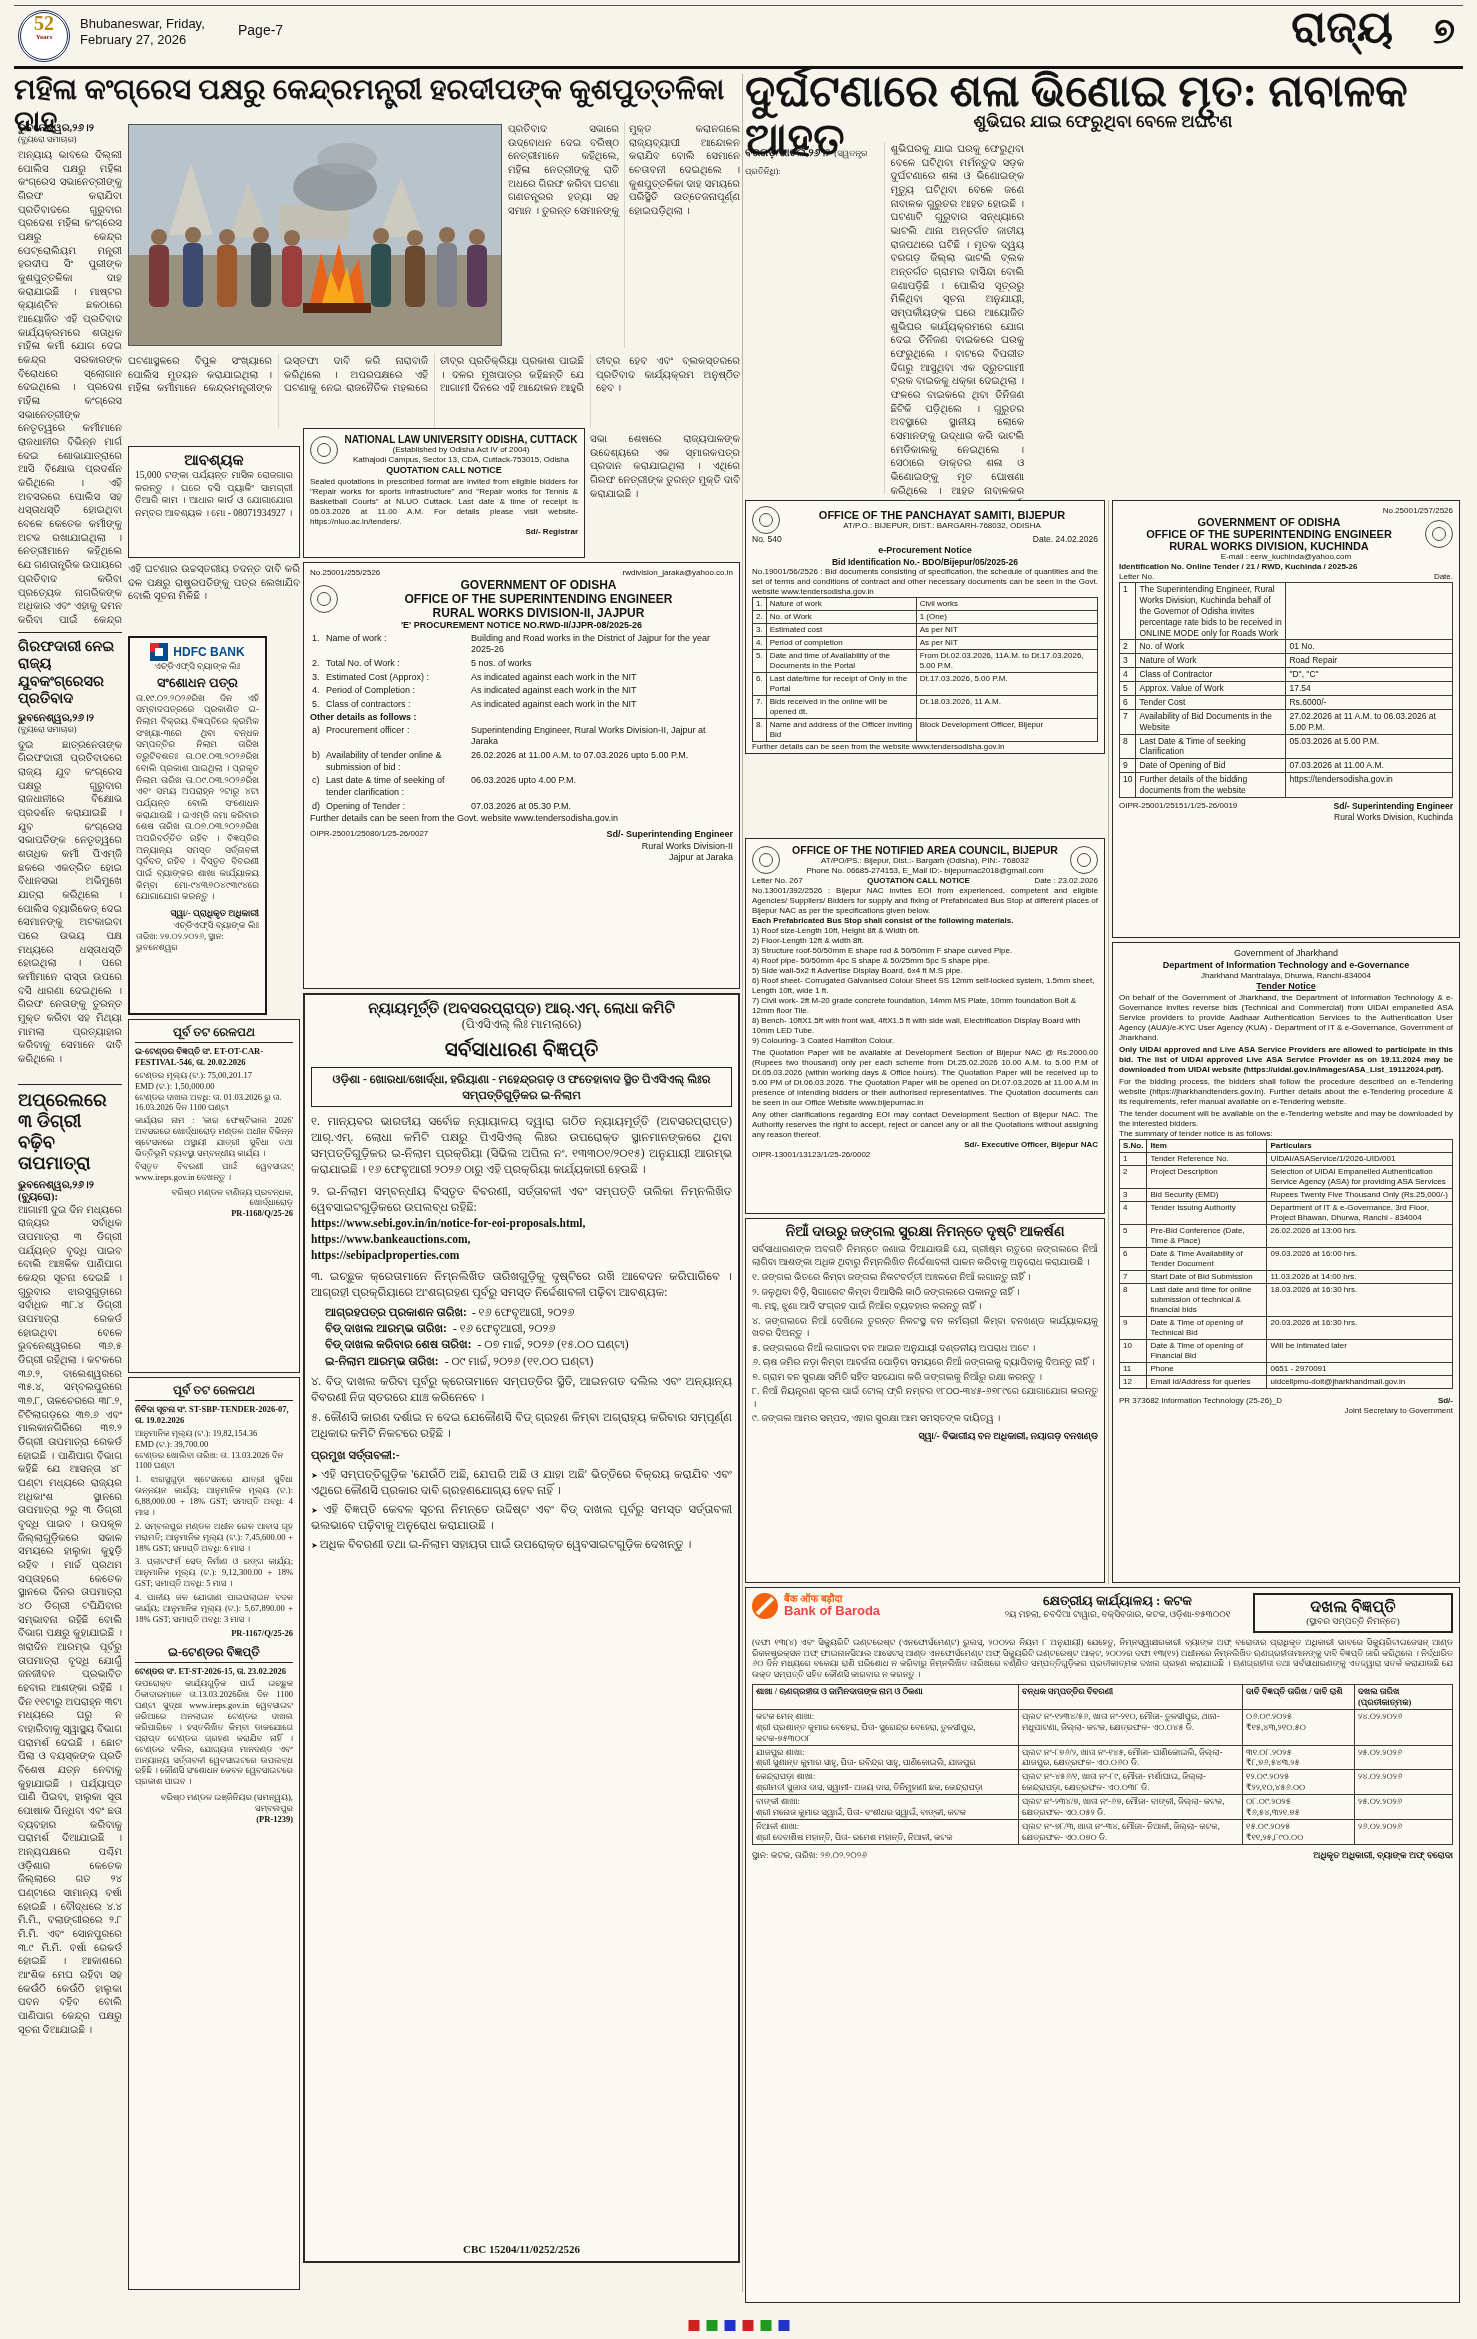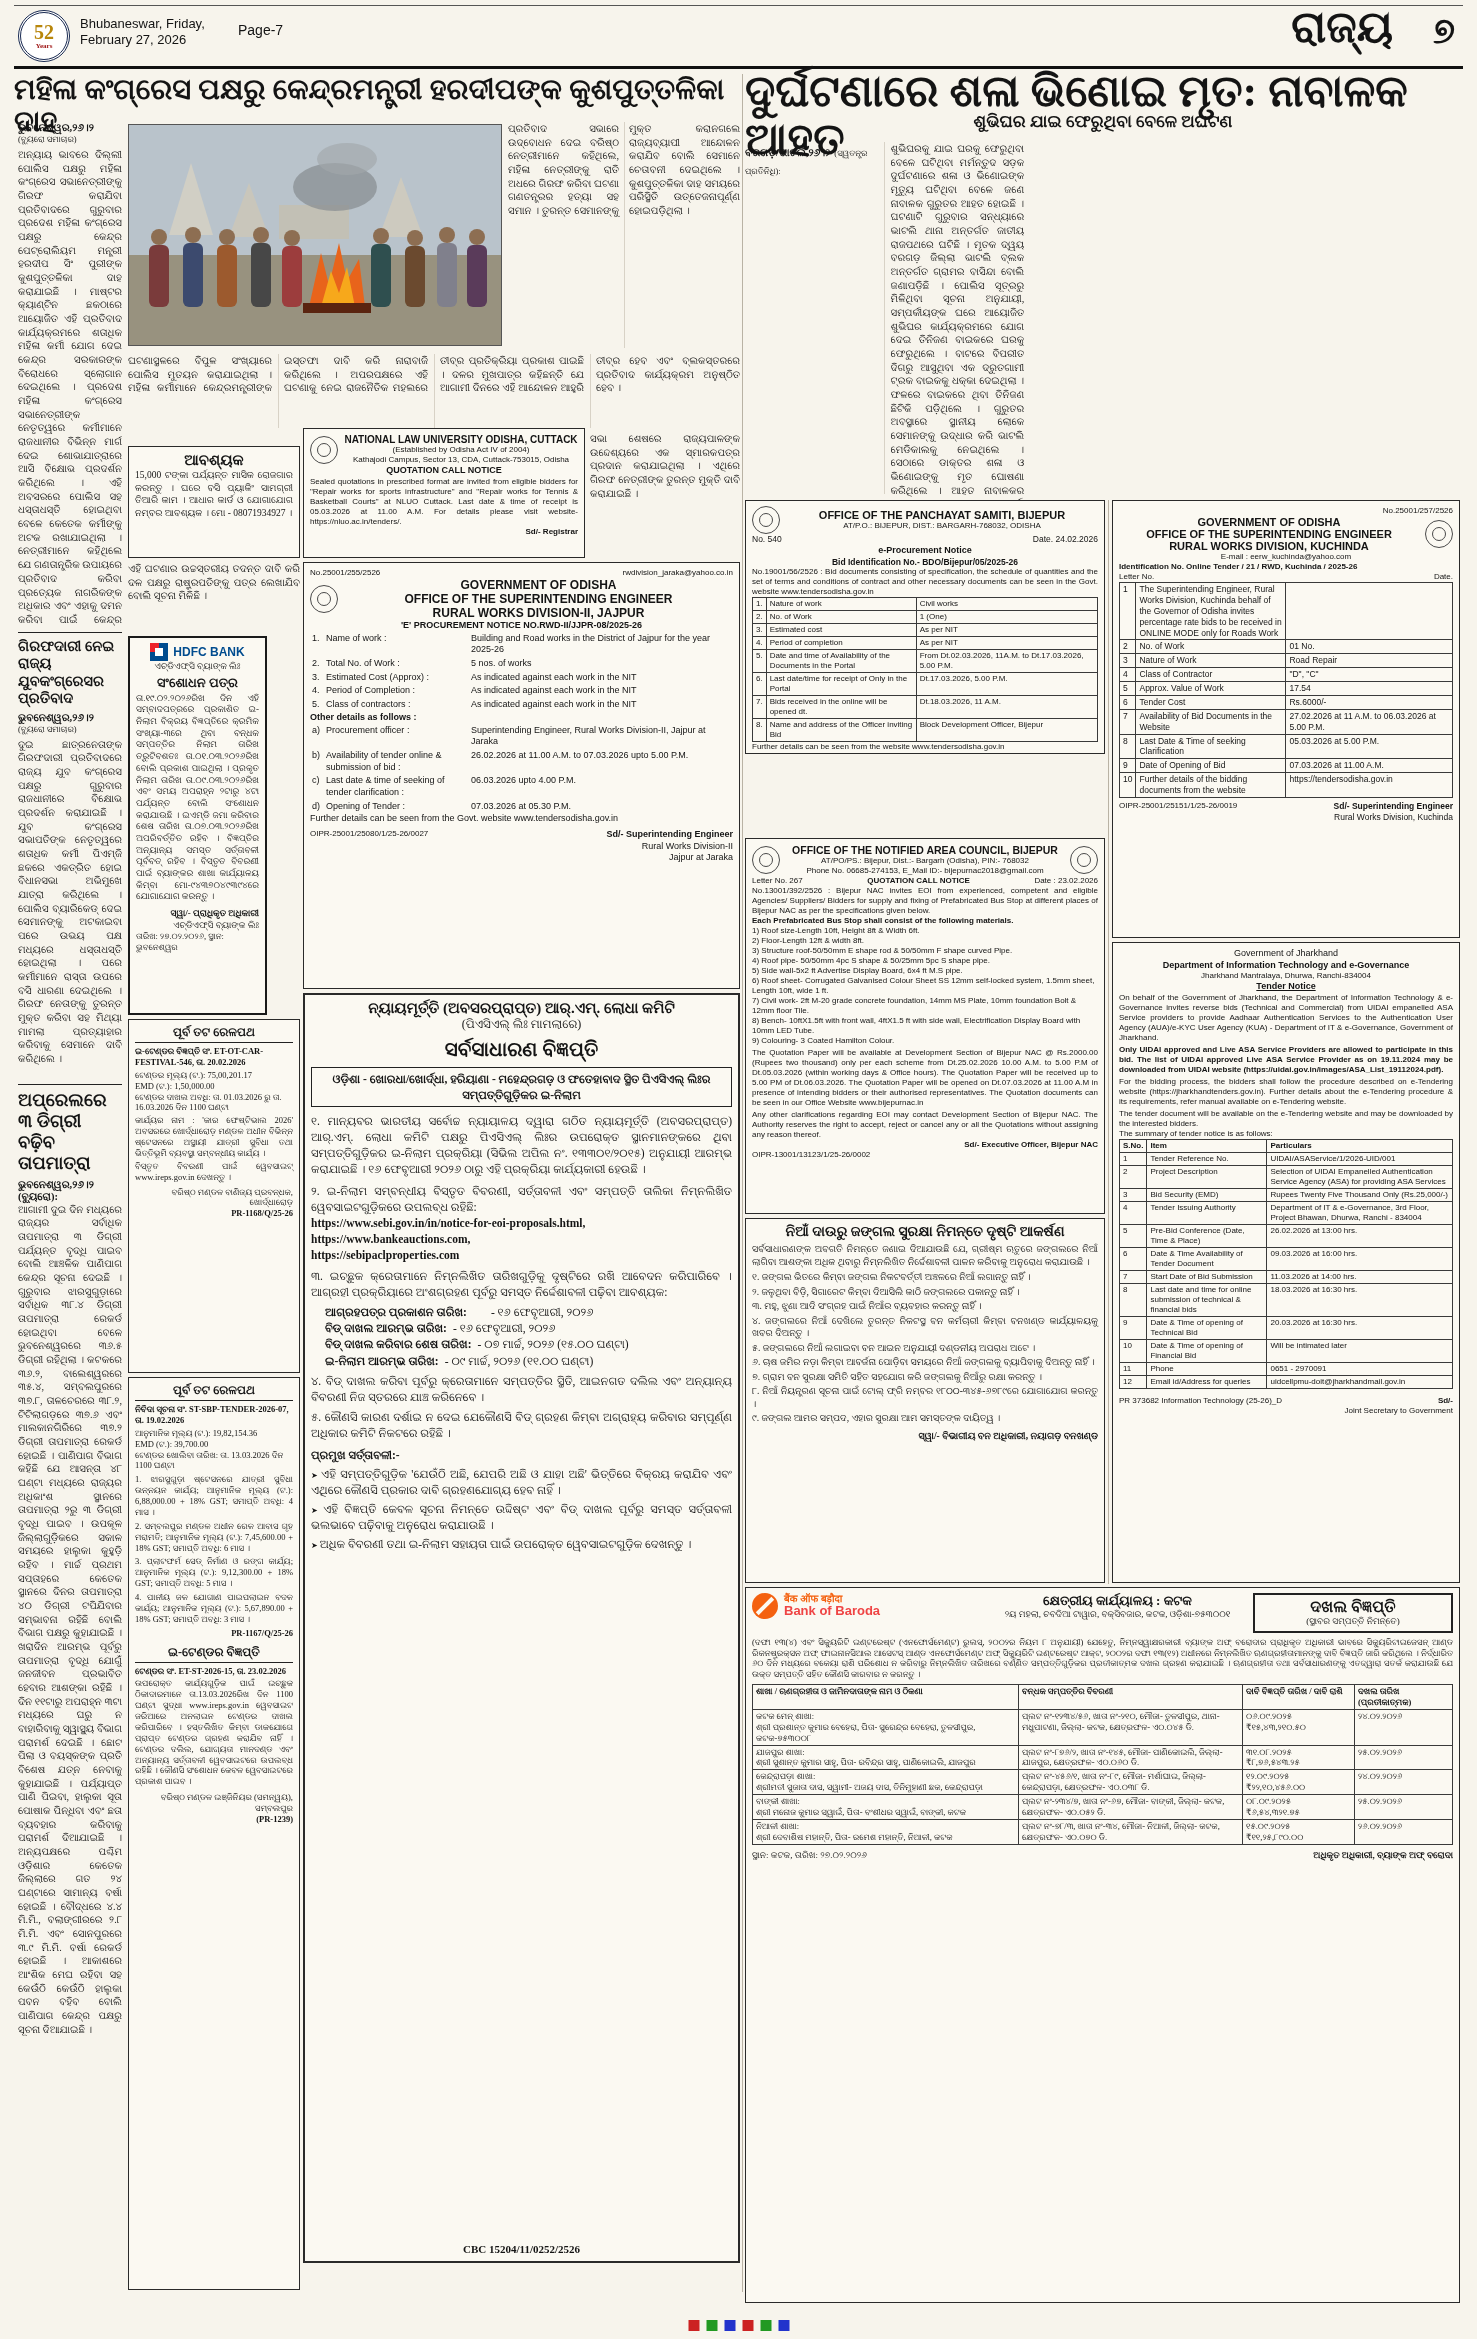--- a/index.html
+++ b/index.html
@@ -9,21 +9,21 @@
   .abs{position:absolute}
   .sans{font-family:"Liberation Sans","DejaVu Sans",sans-serif}
   .jt{text-align:justify}
   .ctr{text-align:center}
   .rt{text-align:right}
   .b{font-weight:bold}
   .box{position:absolute;border:1px solid #2a2a2a;background:#fbf9f2;padding:5px 6px;overflow:hidden}
   .box2{border:2px solid #1a1a1a}
   #anniv-logo{left:18px;top:10px;width:52px;height:52px;border-radius:50%;
      background:#ffffff;border:3px double #1a2b52;display:flex;flex-direction:column;
-     align-items:center;justify-content:center}
+     align-items:center;justify-content:flex-start}
   .logo-num{font-size:20px;font-weight:bold;color:#b8860b;line-height:1}
   .logo-cap{font-size:7px;color:#a01818;font-weight:bold}
   #dateline{left:80px;top:16px;width:150px;font-size:13px;line-height:1.25}
   #page-label{left:238px;top:22px;font-size:14px}
   #section-title{right:84px;top:4px;font-size:44px;font-weight:bold;line-height:1.1}
   #page-num{right:22px;top:10px;font-size:36px;font-weight:bold}
   #mast-rule{left:14px;top:66px;width:1449px;height:3px;background:#111}
   #mast-rule2{left:14px;top:5px;width:1449px;height:1px;background:#555}
   
   #hl-left{left:14px;top:74px;width:716px;font-size:29px;font-weight:bold;line-height:1.1}
@@ -298,21 +298,21 @@
   <div class="n-title s115" style="border:1px solid #222;padding:3px">ଓଡ଼ିଶା - ଖୋରଧା/ଖୋର୍ଦ୍ଧା, ହରିୟାଣା - ମହେନ୍ଦ୍ରଗଡ଼ ଓ ଫତେହାବାଦ ସ୍ଥିତ ପିଏସିଏଲ୍ ଲିଃର ସମ୍ପତ୍ତିଗୁଡ଼ିକର ଇ-ନିଲାମ</div>
   <div class="s115 jt" style="margin-top:6px">୧. ମାନ୍ୟବର ଭାରତୀୟ ସର୍ବୋଚ୍ଚ ନ୍ୟାୟାଳୟ ଦ୍ୱାରା ଗଠିତ ନ୍ୟାୟମୂର୍ତ୍ତି (ଅବସରପ୍ରାପ୍ତ) ଆର୍.ଏମ୍. ଲୋଧା କମିଟି ପକ୍ଷରୁ ପିଏସିଏଲ୍ ଲିଃର ଉପରୋକ୍ତ ସ୍ଥାନମାନଙ୍କରେ ଥିବା ସମ୍ପତ୍ତିଗୁଡ଼ିକର ଇ-ନିଲାମ ପ୍ରକ୍ରିୟା (ସିଭିଲ ଅପିଲ ନଂ. ୧୩୩୦୧/୨୦୧୫) ଅନୁଯାୟୀ ଆରମ୍ଭ କରାଯାଇଛି । ୧୬ ଫେବୃଆରୀ ୨୦୨୬ ଠାରୁ ଏହି ପ୍ରକ୍ରିୟା କାର୍ଯ୍ୟକାରୀ ହେଉଛି ।</div>
   <div class="s115 jt" style="margin-top:5px">୨. ଇ-ନିଲାମ ସମ୍ବନ୍ଧୀୟ ବିସ୍ତୃତ ବିବରଣୀ, ସର୍ତ୍ତାବଳୀ ଏବଂ ସମ୍ପତ୍ତି ତାଲିକା ନିମ୍ନଲିଖିତ ୱେବସାଇଟଗୁଡ଼ିକରେ ଉପଲବ୍ଧ ରହିଛି:</div>
   <div>
       <div class="urlline s115">https://www.sebi.gov.in/in/notice-for-eoi-proposals.html,</div>
       <div class="urlline s115">https://www.bankeauctions.com,</div>
       <div class="urlline s115">https://sebipaclproperties.com</div>
     </div>
   <div class="s115 jt" style="margin-top:5px">୩. ଇଚ୍ଛୁକ କ୍ରେତାମାନେ ନିମ୍ନଲିଖିତ ତାରିଖଗୁଡ଼ିକୁ ଦୃଷ୍ଟିରେ ରଖି ଆବେଦନ କରିପାରିବେ । ଆଗ୍ରହୀ ପ୍ରକ୍ରିୟାରେ ଅଂଶଗ୍ରହଣ ପୂର୍ବରୁ ସମସ୍ତ ନିର୍ଦ୍ଦେଶାବଳୀ ପଢ଼ିବା ଆବଶ୍ୟକ:</div>
   <div style="margin:4px 0 4px 14px">
-      <div class="s115" style="display:flex;gap:24px">
+      <div class="s115" style="display:flex;gap:5px">
       <span class="b">ଆଗ୍ରହପତ୍ର ପ୍ରକାଶନ ତାରିଖ:</span>
       <span>- ୧୬ ଫେବୃଆରୀ, ୨୦୨୬</span>
     </div>
       <div class="s115" style="display:flex;gap:6px">
       <span class="b">ବିଡ୍ ଦାଖଲ ଆରମ୍ଭ ତାରିଖ:</span>
       <span>- ୧୬ ଫେବୃଆରୀ, ୨୦୨୬</span>
     </div>
       <div class="s115" style="display:flex;gap:6px">
       <span class="b">ବିଡ୍ ଦାଖଲ କରିବାର ଶେଷ ତାରିଖ:</span>
       <span>- ୦୭ ମାର୍ଚ୍ଚ, ୨୦୨୬ (୧୫.୦୦ ଘଣ୍ଟା)</span>

